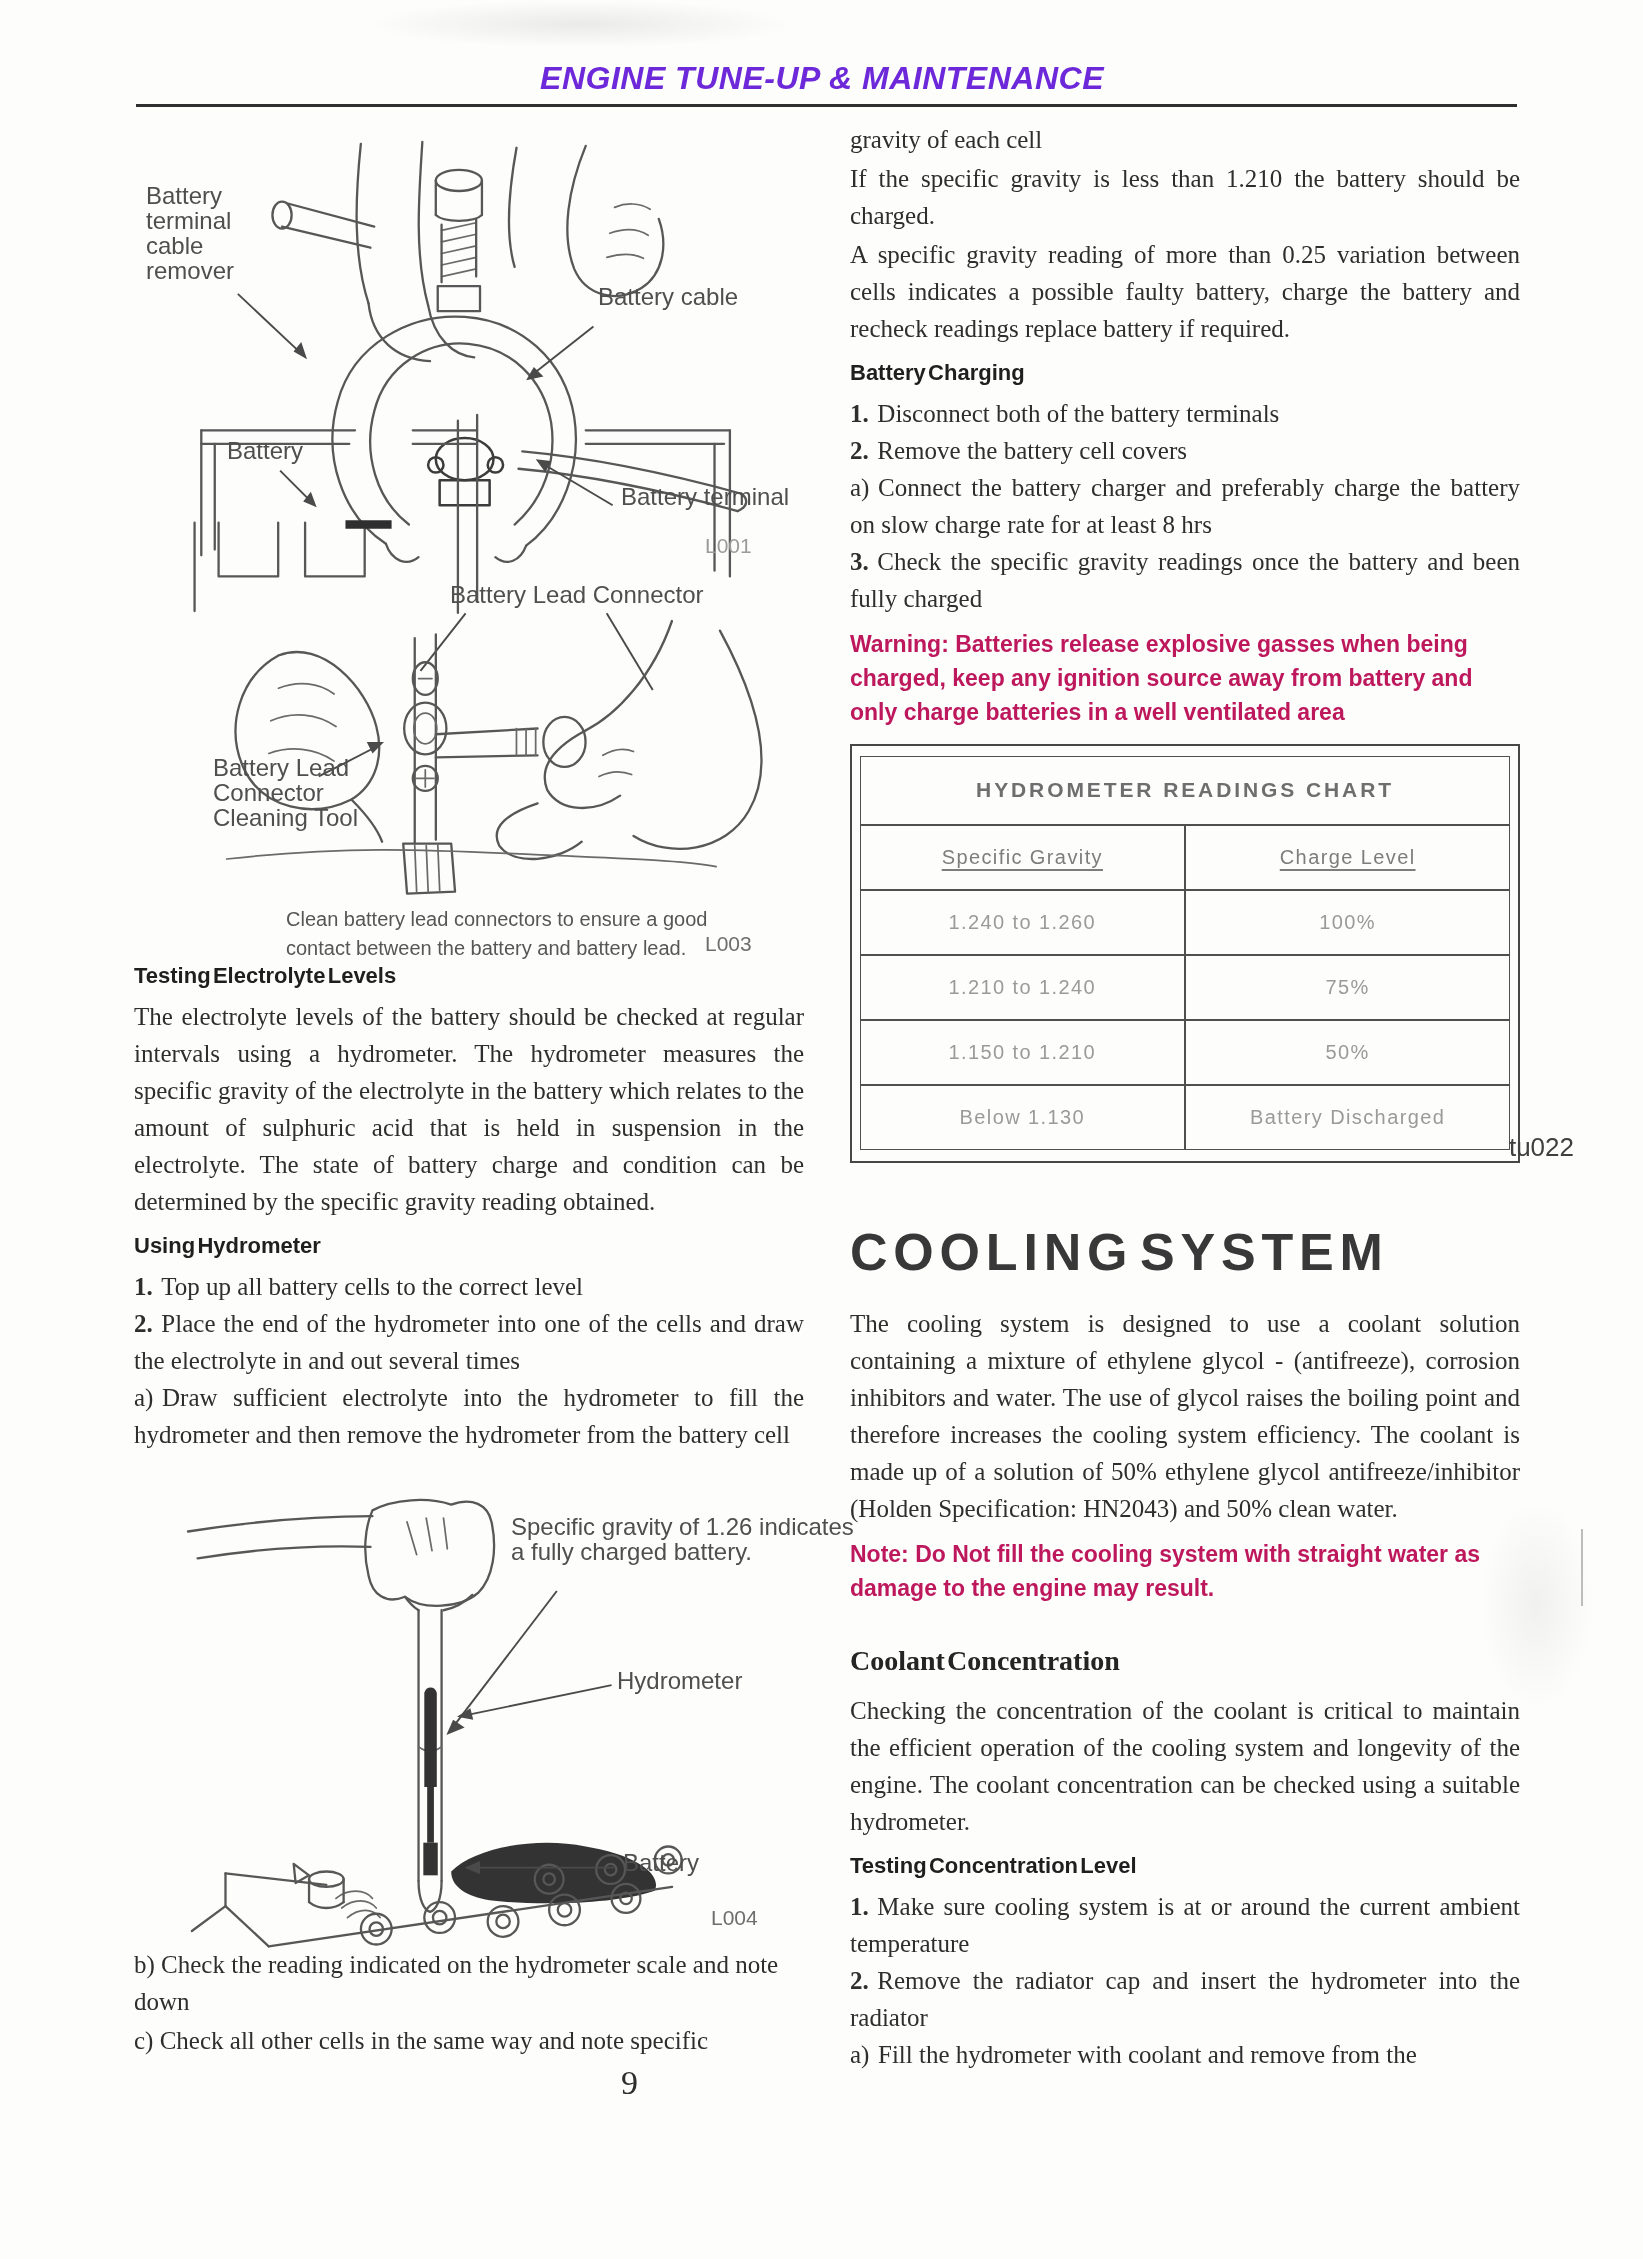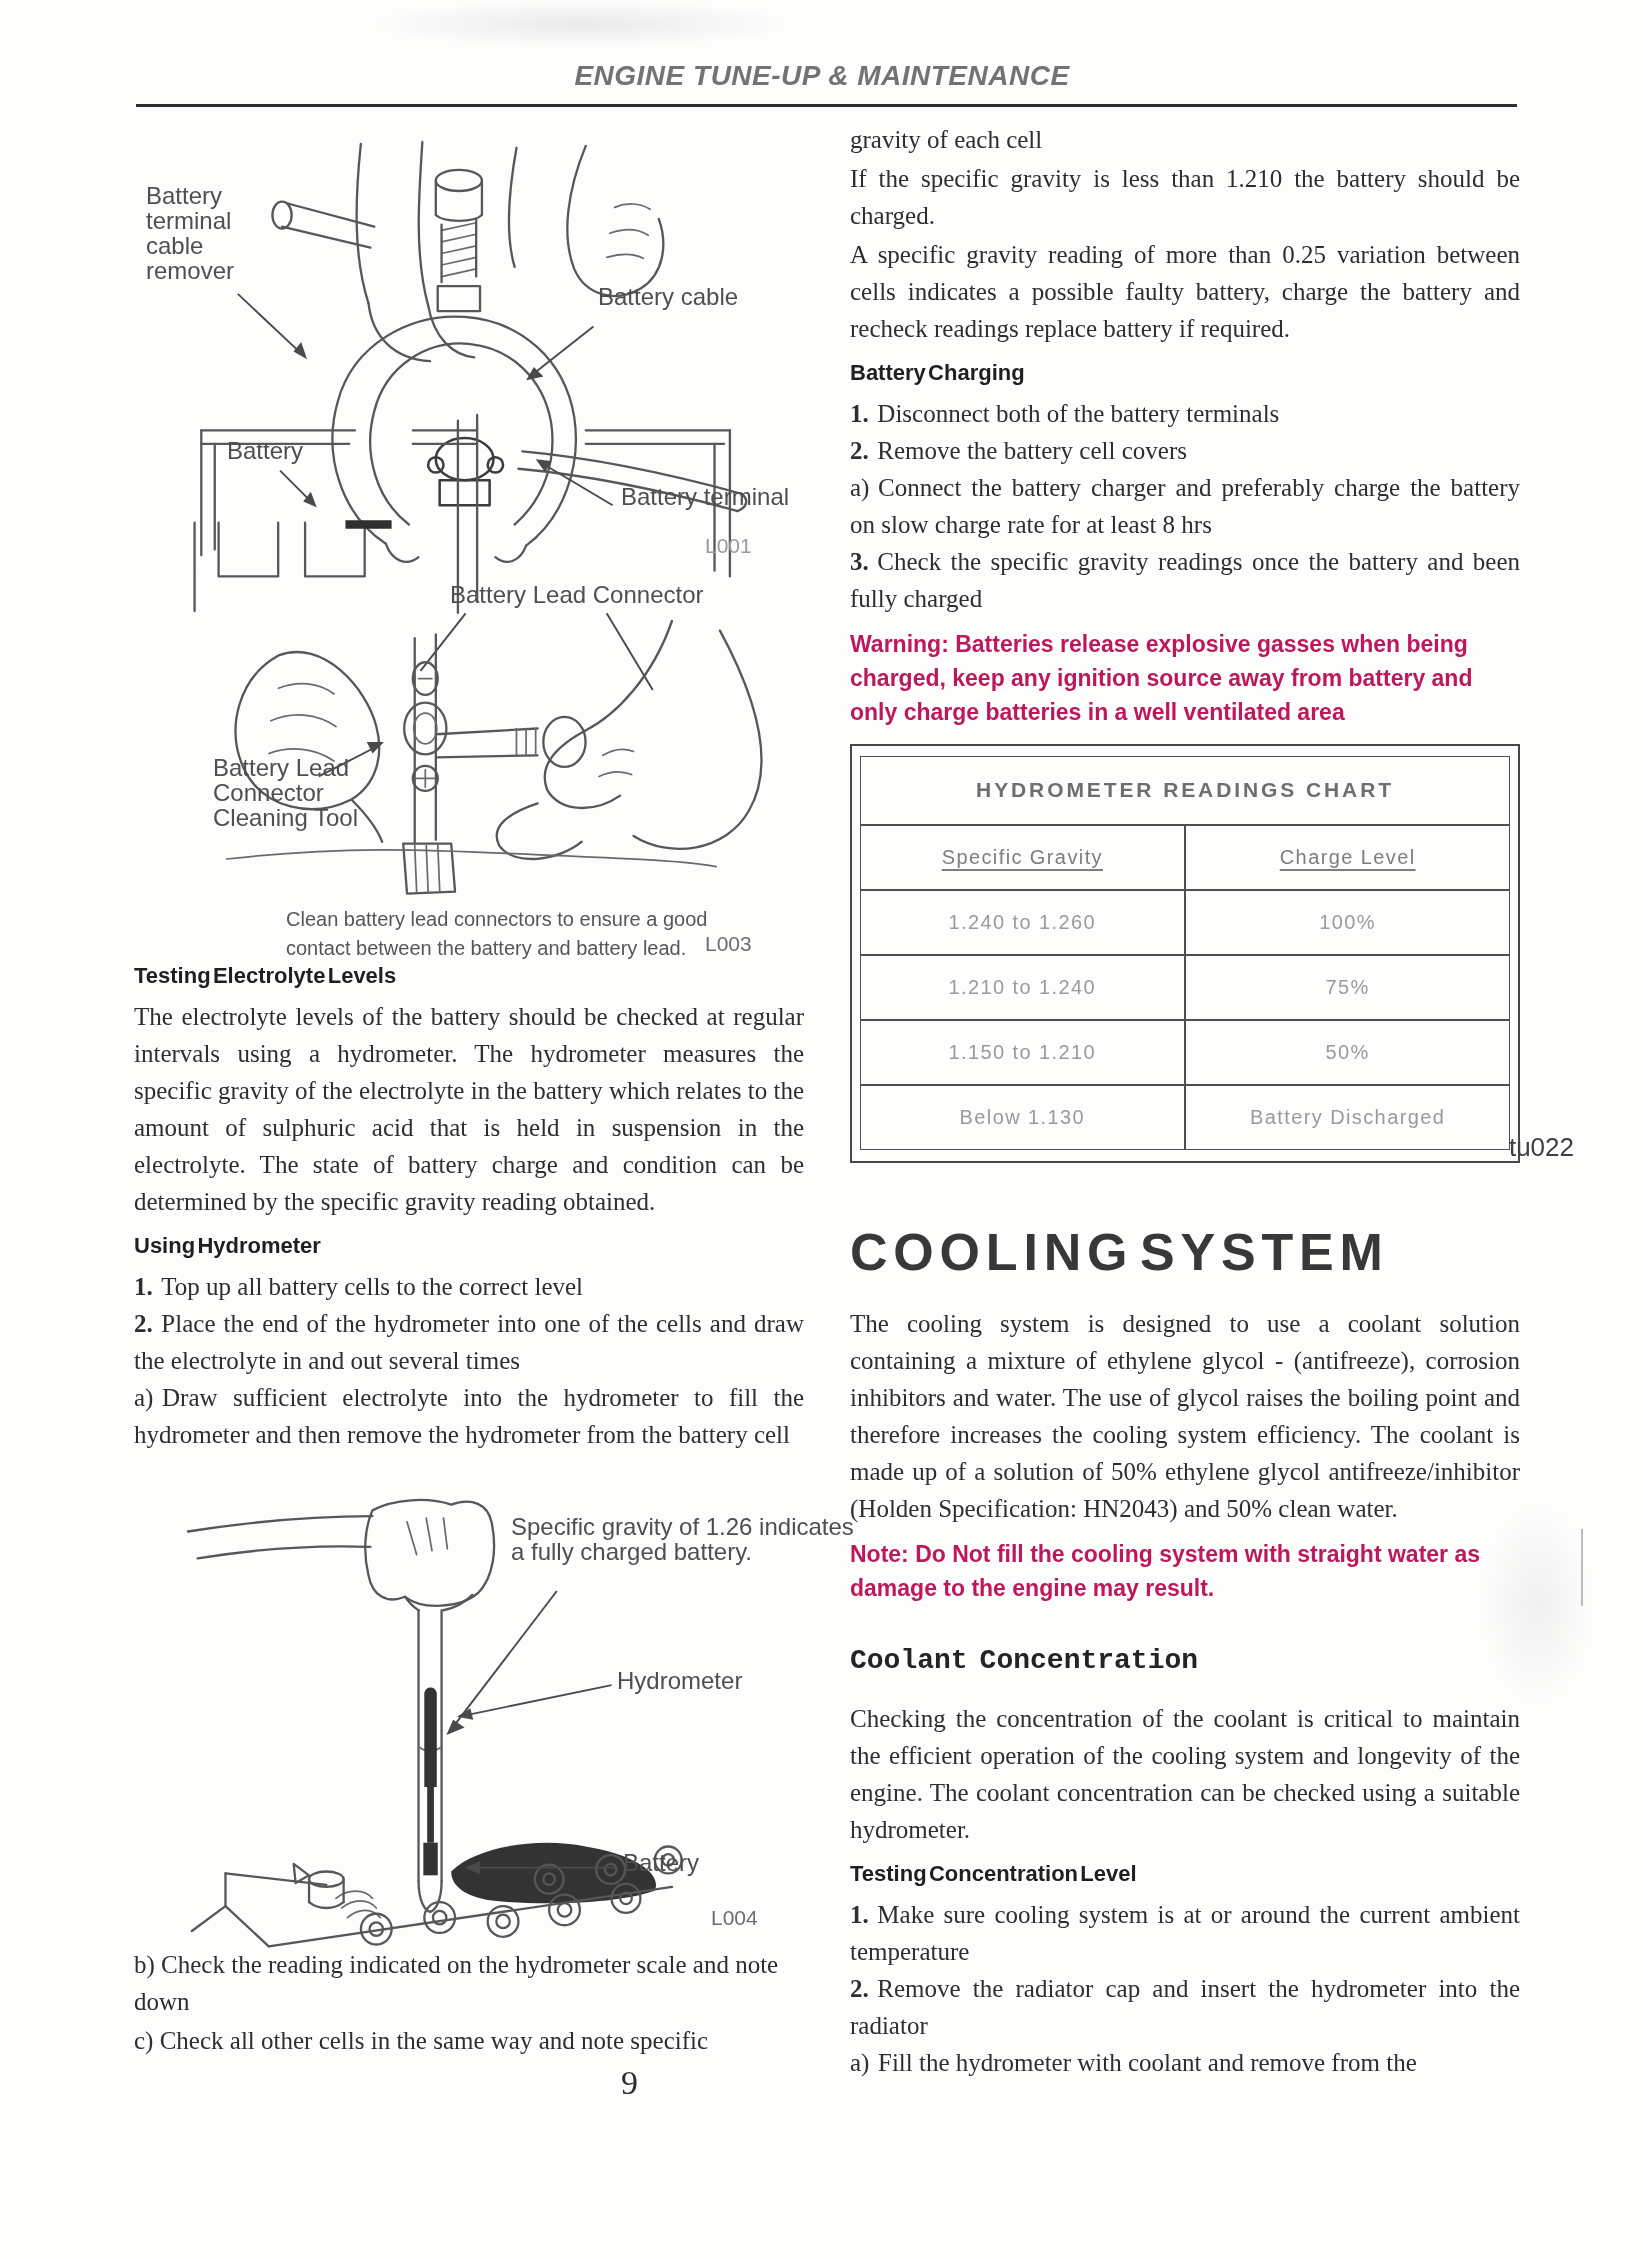--- a/index.html
+++ b/index.html
@@ -12,21 +12,21 @@
   .smudge{position:absolute;pointer-events:none;}
   .sm1{left:365px;top:0;width:432px;height:48px;
        background:radial-gradient(ellipse at center,rgba(120,120,120,.14),rgba(120,120,120,0) 70%);}
   .sm2{left:1479px;top:1499px;width:115px;height:211px;
        background:radial-gradient(ellipse at center,rgba(130,130,130,.10),rgba(130,130,130,0) 70%);}
   .artifact-line{position:absolute;left:1581px;top:1529px;width:1.9px;height:77px;background:#bdbdbd;}
 
   .hdr{
     position:absolute;left:0;right:0;top:60px;text-align:center;
     font-family:"Liberation Sans","DejaVu Sans",sans-serif;
-    font-style:italic;font-weight:bold;font-size:28px;color:#737373;letter-spacing:0.5px;
+    font-style:italic;font-weight:bold;font-size:32px;color:#6d28d9;letter-spacing:0.5px;
   }
   .hdr-rule{position:absolute;left:136px;top:104px;width:1381px;height:2.9px;background:#2f2f2f;}
 
   .fig{position:absolute;overflow:visible;}
   .sk{stroke:#575757;stroke-width:2.4;fill:none;stroke-linecap:round;stroke-linejoin:round;}
   .skd{stroke:#3c3c3c;stroke-width:2.6;fill:none;stroke-linecap:round;stroke-linejoin:round;}
   .skthin{stroke:#6a6a6a;stroke-width:1.8;fill:none;stroke-linecap:round;}
   .leader{stroke:#4a4a4a;stroke-width:2;fill:none;}
   .ah{fill:#4a4a4a;stroke:none;}
   .dark{fill:#333;stroke:none;}
@@ -59,22 +59,22 @@
   .warn{
     font-family:"Liberation Sans","DejaVu Sans",sans-serif;font-weight:bold;
     font-size:23px;line-height:34px;color:#be185d;margin:9.6px 0 0 0;text-align:left;
   }
   .h-big{
     font-family:"Liberation Sans","DejaVu Sans",sans-serif;font-weight:bold;
     font-size:52px;letter-spacing:5.8px;word-spacing:-13.4px;color:#383838;
     margin:61px 0 0 0;line-height:56px;
   }
   .h-mid{
-    font-family:Liberation Mono, monospace;font-weight:bold;
-    font-size:28px;color:#242424;word-spacing:-4.8px;margin:38px 0 22px 0;line-height:35px;
+    font-family:Liberation Serif, serif;font-weight:bold;
+    font-size:28px;color:#242424;word-spacing:-4.8px;margin:38px 0 14px 0;line-height:35px;
   }
 
   
   .tbl-wrap{position:relative;border:2.9px solid #474747;padding:9.6px 7.7px 11.5px 7.7px;margin-top:15.4px;}
   .tbl-inner{border:1.9px solid #4f4f4f;}
   .tbl-title-row{height:67px;display:flex;align-items:center;justify-content:center;
      border-bottom:2.9px solid #4f4f4f;}
   .tbl-title{font-family:"Liberation Sans","DejaVu Sans",sans-serif;font-weight:bold;
      font-size:21px;letter-spacing:2.9px;color:#6e6e6e;}
   .tbl-row{display:flex;min-height:63px;border-bottom:2.9px solid #4f4f4f;}

